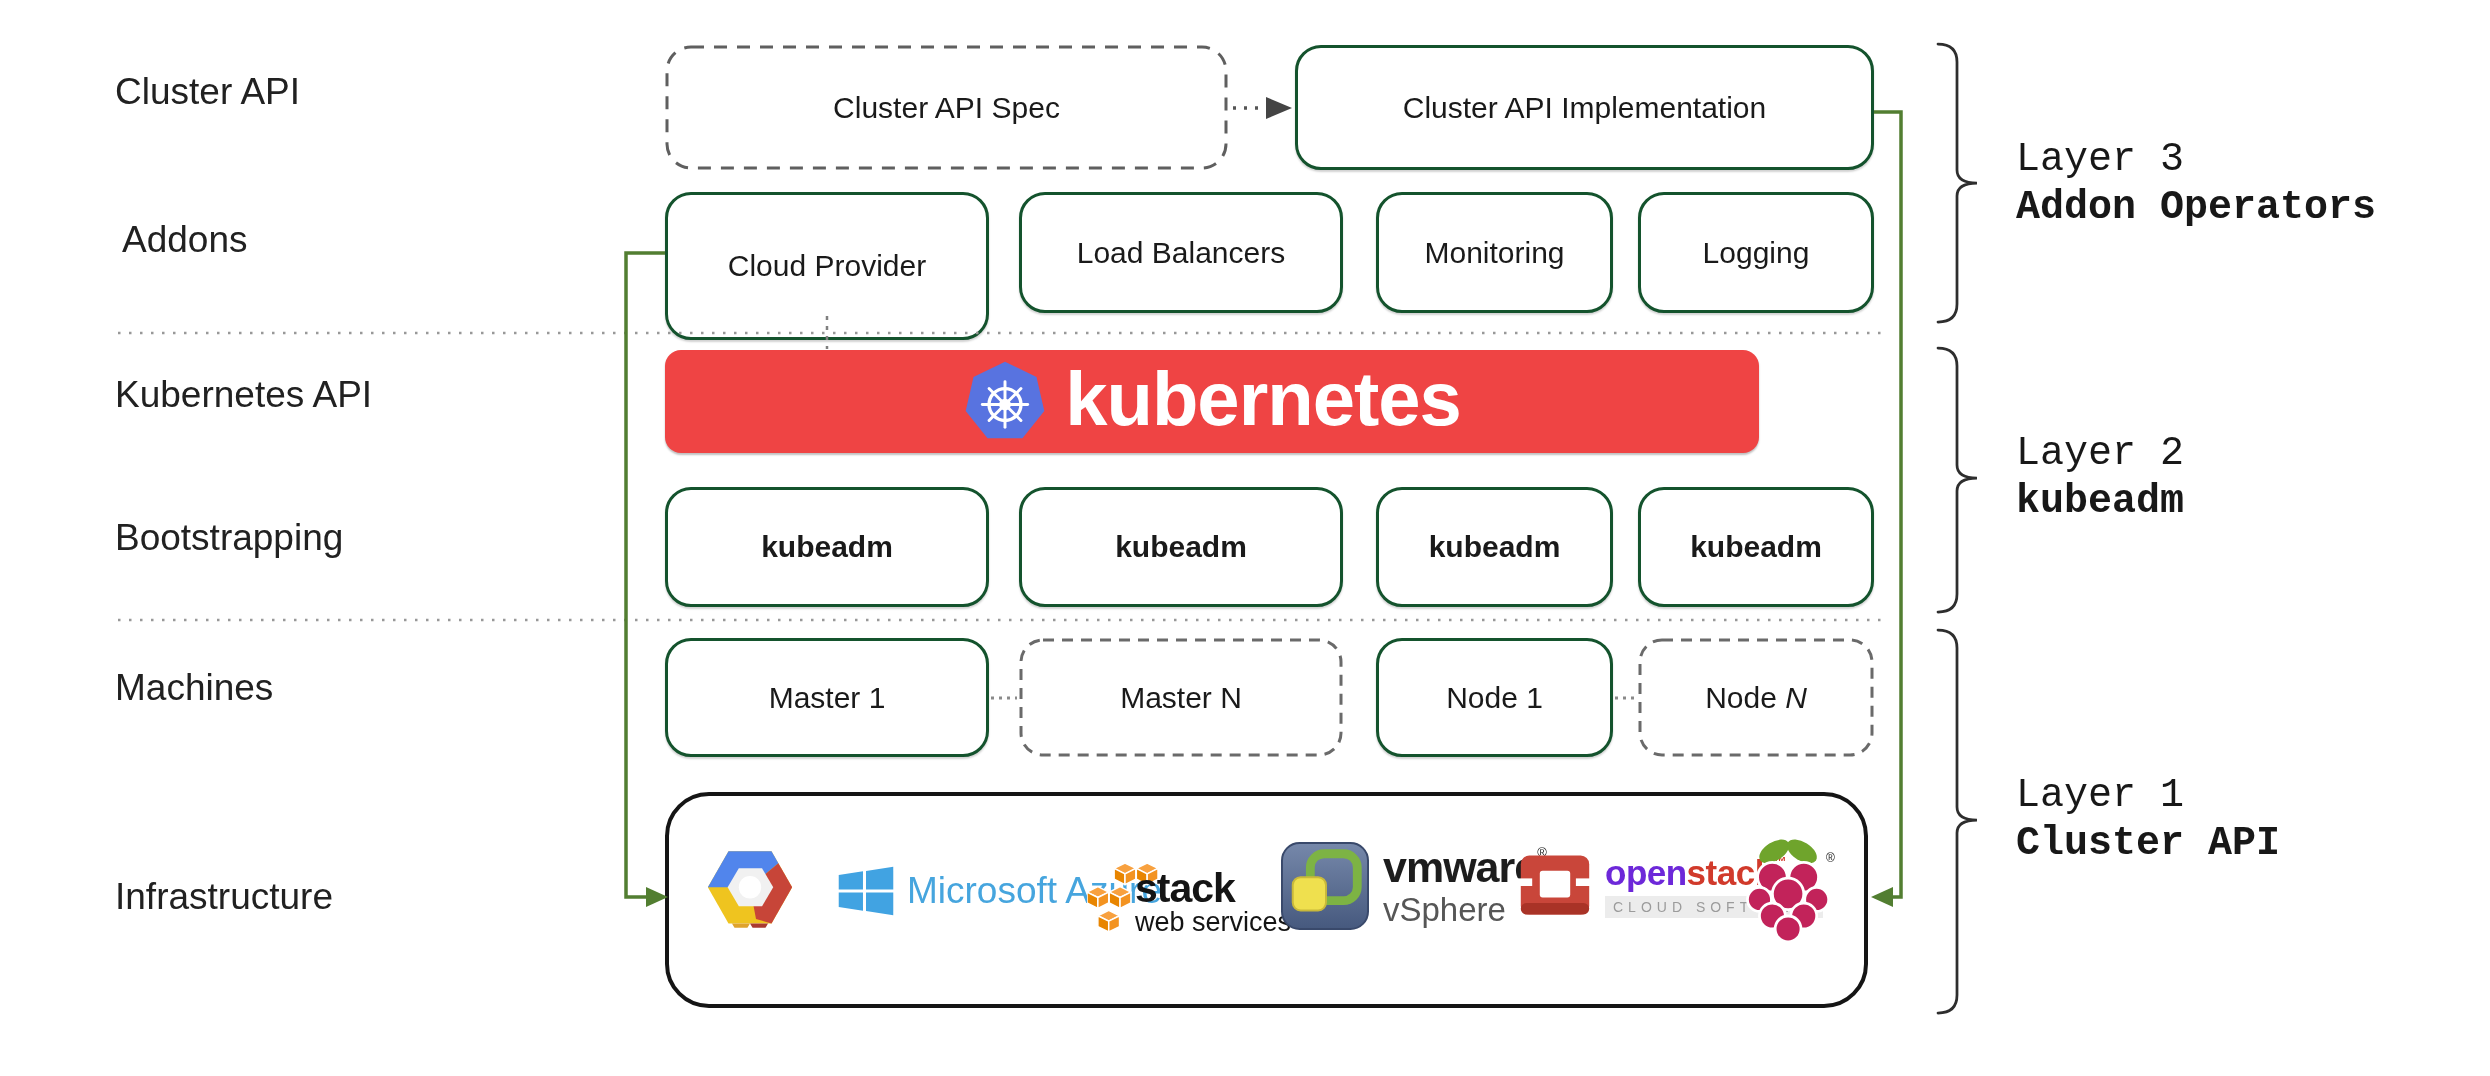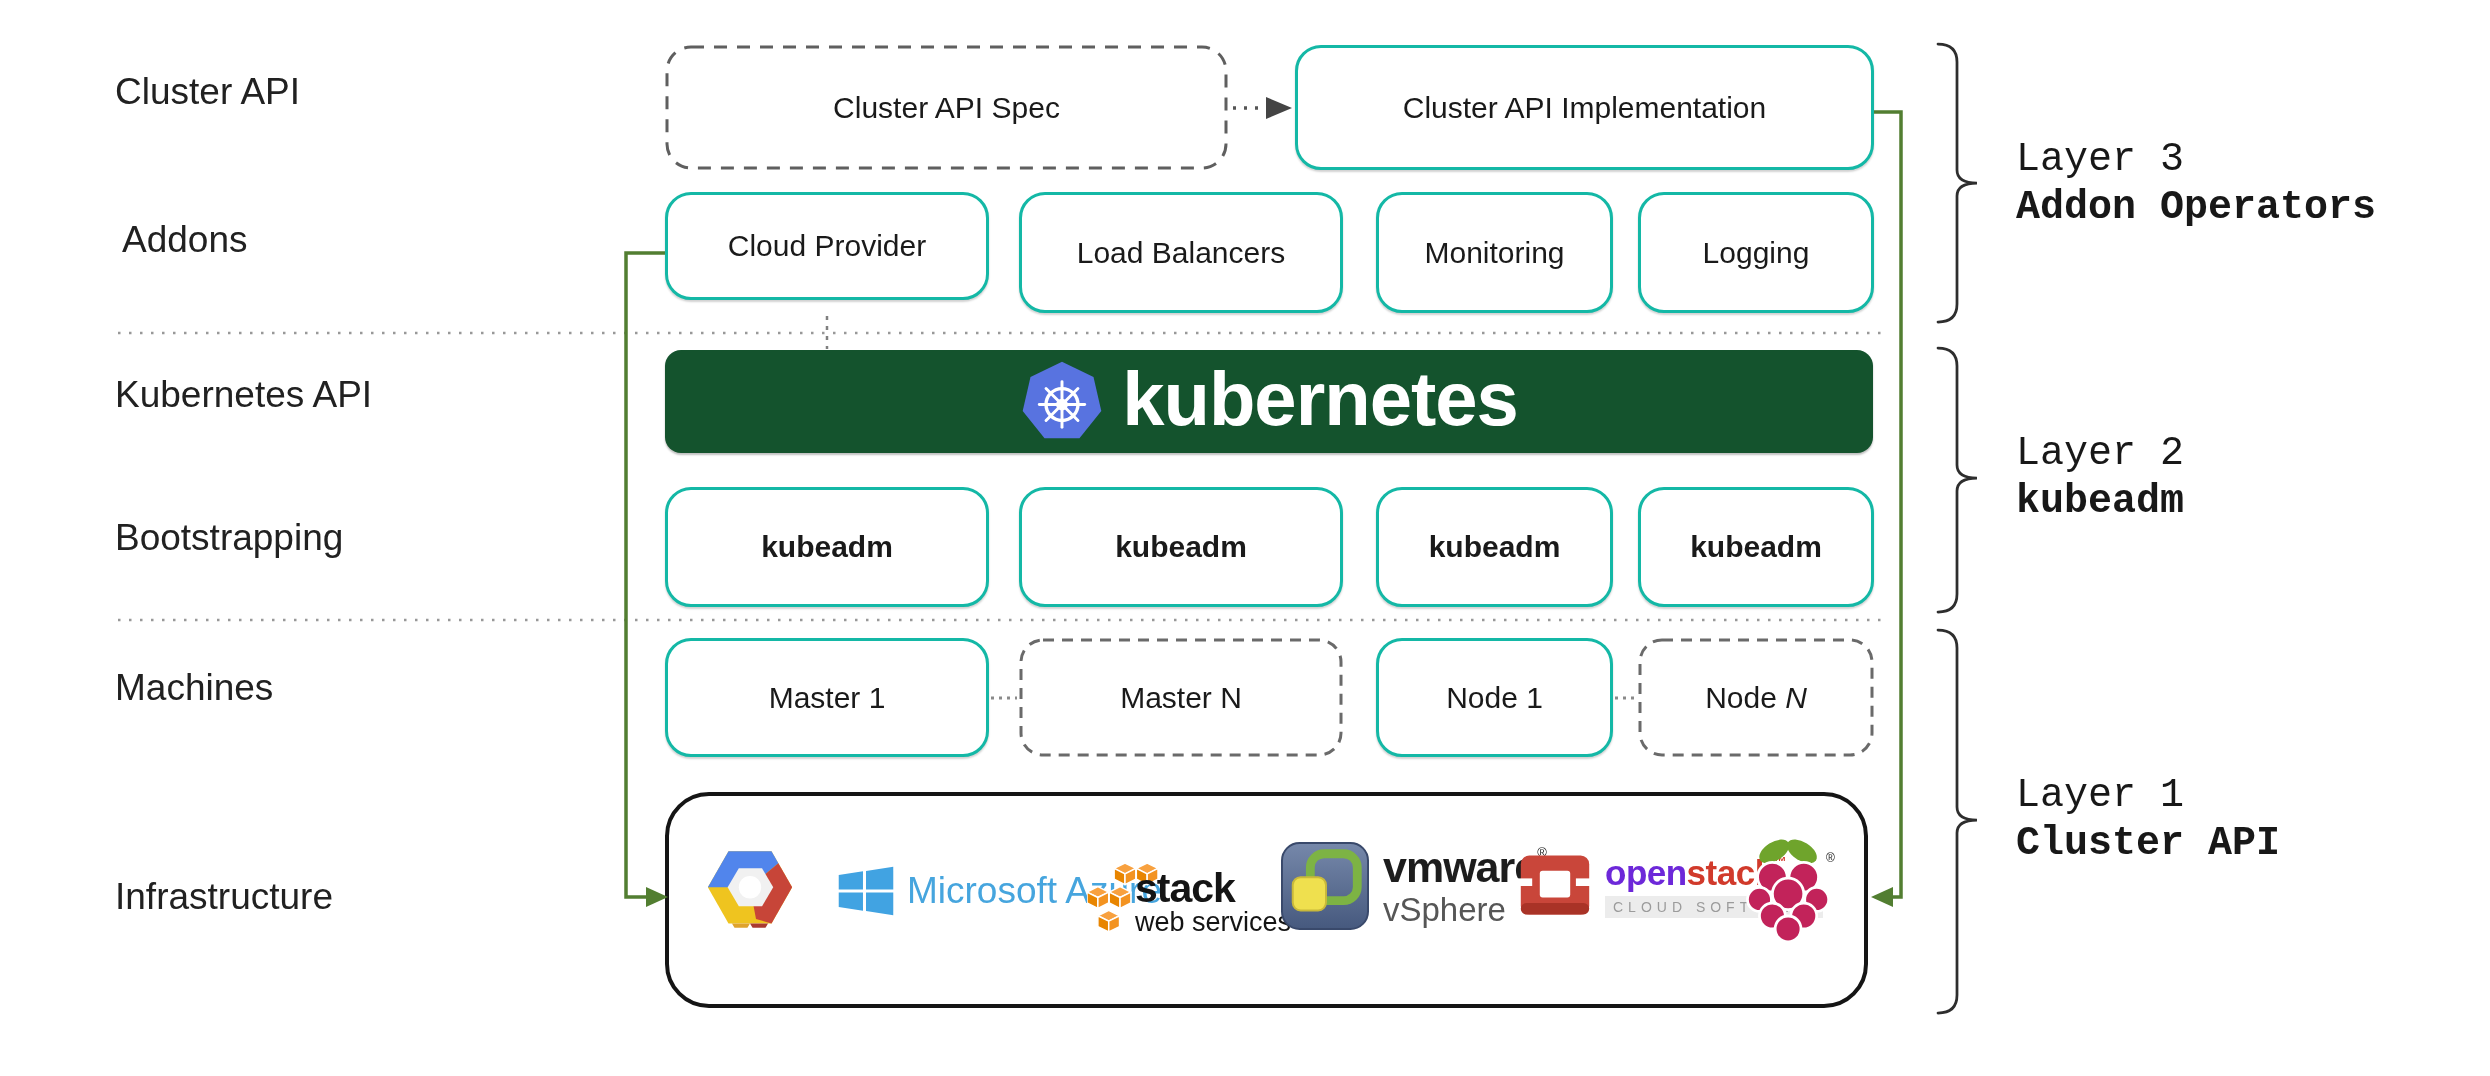--- a/index.html
+++ b/index.html
@@ -2,33 +2,33 @@
 <html><head>
 <meta charset="utf-8">
 <style>
   html,body{margin:0;padding:0;background:#ffffff;}
   #canvas{
     position:relative;width:2490px;height:1076px;background:#ffffff;overflow:hidden;
     font-family:"Liberation Sans",sans-serif;color:#1c1c1c;
   }
   .rlabel{position:absolute;left:115px;font-size:37px;line-height:44px;color:#212121;white-space:nowrap;}
   .node{
-    position:absolute;background:#fff;border:3px solid #14b8a6;border-radius:26px;
+    position:absolute;background:#fff;border:3px solid #14532d;border-radius:26px;
     display:flex;align-items:center;justify-content:center;text-align:center;
     font-size:30px;color:#1a1a1a;box-shadow:0 2px 2px rgba(0,0,0,0.18);
   }
   .dashed-host{
     position:absolute;background:#fff;display:flex;align-items:center;justify-content:center;
     text-align:left;font-size:30px;color:#1a1a1a;
   }
   .dashed-host > svg{position:absolute;inset:0;}
   .dashed-host > span{position:relative;}
   .bold{font-weight:bold;}
   #banner{
-    position:absolute;left:665px;top:350px;width:1208px;height:103px;background:#14532d;
+    position:absolute;left:665px;top:350px;width:1094px;height:103px;background:#ef4444;
     border-radius:16px;display:flex;align-items:center;justify-content:center;gap:18px;
     box-shadow:0 2px 2px rgba(0,0,0,0.25);
   }
   #banner .wordmark{font-size:76px;font-weight:bold;color:#ffffff;letter-spacing:-1px;line-height:1;padding-bottom:6px;}
   #infra{
     position:absolute;left:665px;top:792px;width:1203px;height:216px;background:#fff;
     border:4px solid #151515;border-radius:44px;box-sizing:border-box;
   }
   .logo-unit{position:absolute;display:flex;align-items:center;}
   .azure-text{font-size:37px;color:#46A5DE;margin-left:12px;white-space:nowrap;}
@@ -66,21 +66,21 @@
   <div class="dashed-host" style="left:665px;top:45px;width:563px;height:125px;">
     <svg viewBox="0 0 563 125" width="563" height="125">
       <rect x="2" y="2" width="559" height="121" rx="24" fill="none" stroke="#5f5f5f" stroke-width="3" stroke-dasharray="13 10"></rect>
     </svg>
     <span>Cluster API Spec</span>
   </div>
   <div class="node" style="left:1295px;top:45px;width:579px;height:125px;box-sizing:border-box;">
     <span>Cluster API Implementation</span>
   </div>
 
-  <div class="node" style="left:665px;top:192px;width:324px;height:108px;box-sizing:border-box;">
+  <div class="node" style="left:665px;top:192px;width:324px;height:148px;box-sizing:border-box;">
       <span>Cloud Provider</span>
     </div>
   <div class="node" style="left:1019px;top:192px;width:324px;height:121px;box-sizing:border-box;">
       <span>Load Balancers</span>
     </div>
   <div class="node" style="left:1376px;top:192px;width:237px;height:121px;box-sizing:border-box;">
       <span>Monitoring</span>
     </div>
   <div class="node" style="left:1638px;top:192px;width:236px;height:121px;box-sizing:border-box;">
       <span>Logging</span>

